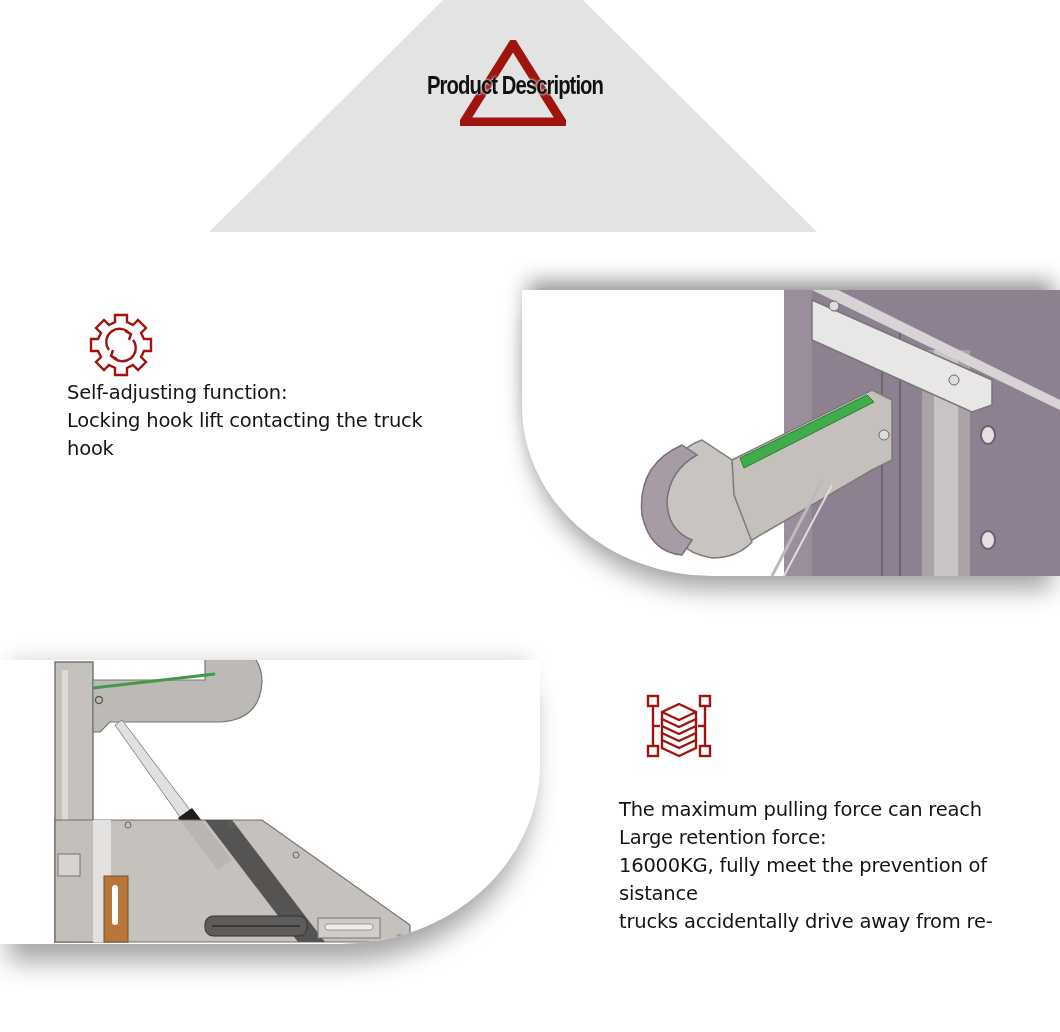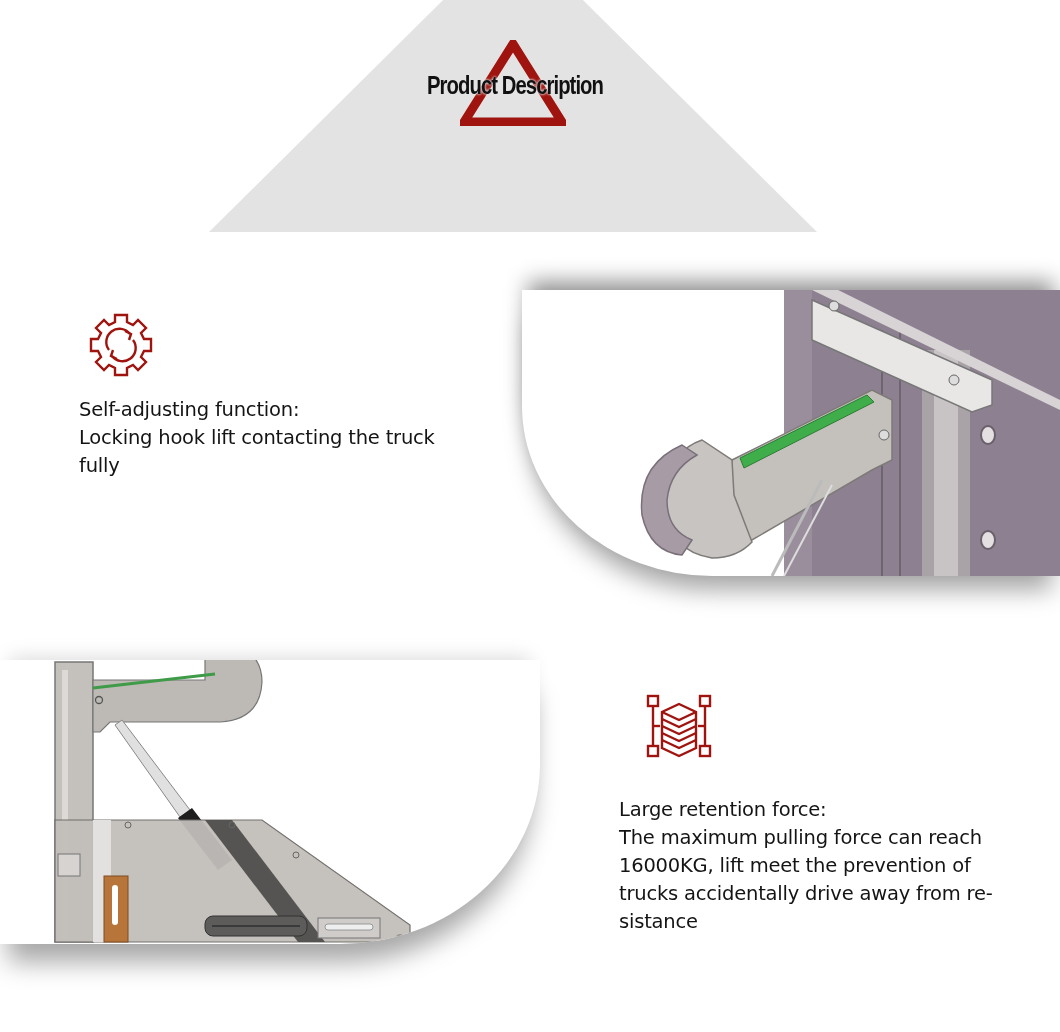--- a/index.html
+++ b/index.html
@@ -55,24 +55,24 @@
 
 <svg class="icon" style="left:86px; top:310px;" width="70" height="70" viewBox="0 0 70 70">
   <g fill="none" stroke="#a0140f" stroke-width="2.4" stroke-linejoin="miter">
     <path d="M29,5 h12 v7 l6,3 5,-5 8,8 -5,5 3,6 h7 v12 h-7 l-3,6 5,5 -8,8 -5,-5 -6,3 v7 h-12 v-7 l-6,-3 -5,5 -8,-8 5,-5 -3,-6 h-7 v-12 h7 l3,-6 -5,-5 8,-8 5,5 6,-3 z"></path>
     <path d="M23,40 A13,13 0 0 1 44,24"></path>
     <path d="M47,30 A13,13 0 0 1 26,46"></path>
     <path d="M39,21 l6,3 -2,6"></path>
     <path d="M31,49 l-6,-3 2,-6"></path>
   </g>
 </svg>
-<div class="feature-text" style="left:67px; top:396px; width:420px;margin-left:12px;">
+<div class="feature-text" style="left:67px; top:379px; width:420px;">
   <p>Self-adjusting function:</p>
   <p>Locking hook lift contacting the truck</p>
-  <p>fully</p>
+  <p>hook</p>
 </div>
 
 <div class="panel1">
   <svg width="538" height="286" viewBox="0 0 538 286">
 
     <polygon points="262,0 538,0 538,286 262,286" fill="#8d8090"></polygon>
     <polygon points="262,0 290,0 290,286 262,286" fill="#9a8e9c"></polygon>
 
     <rect x="400" y="60" width="48" height="226" fill="#a9a2a6"></rect>
     <rect x="412" y="60" width="24" height="226" fill="#c8c4c6"></rect>
@@ -151,18 +151,18 @@
     <line x1="52" y1="34" x2="59" y2="34"></line>
     <polygon points="33,12 50,20 50,56 33,64 16,56 16,20"></polygon>
     <polyline points="16,20 33,28 50,20"></polyline>
     <polyline points="16,27 33,35 50,27"></polyline>
     <polyline points="16,34 33,42 50,34"></polyline>
     <polyline points="16,41 33,49 50,41"></polyline>
     <polyline points="16,48 33,56 50,48"></polyline>
   </g>
 </svg>
 <div class="feature-text" style="left:619px; top:796px; width:420px;">
+  <p>The maximum pulling force can reach</p>
   <p>Large retention force:</p>
-  <p>The maximum pulling force can reach</p>
-  <p>16000KG, lift meet the prevention of</p>
+  <p>16000KG, fully meet the prevention of</p>
+  <p>sistance</p>
   <p>trucks accidentally drive away from re-</p>
-  <p>sistance</p>
 </div>
 
 </body></html>

